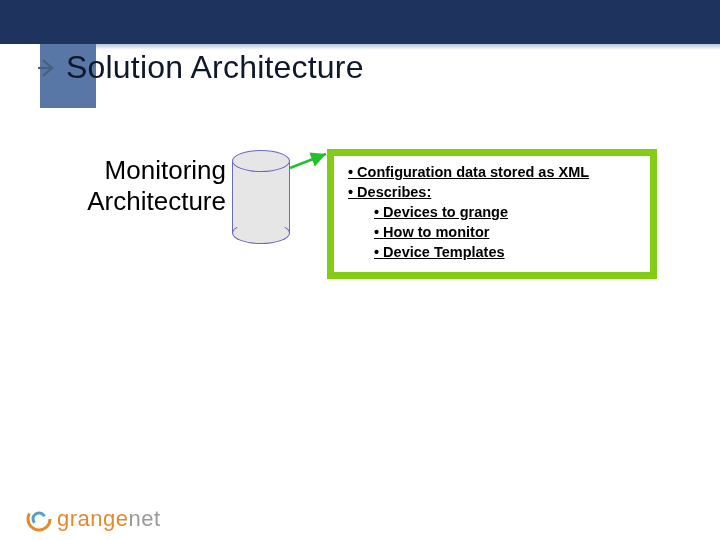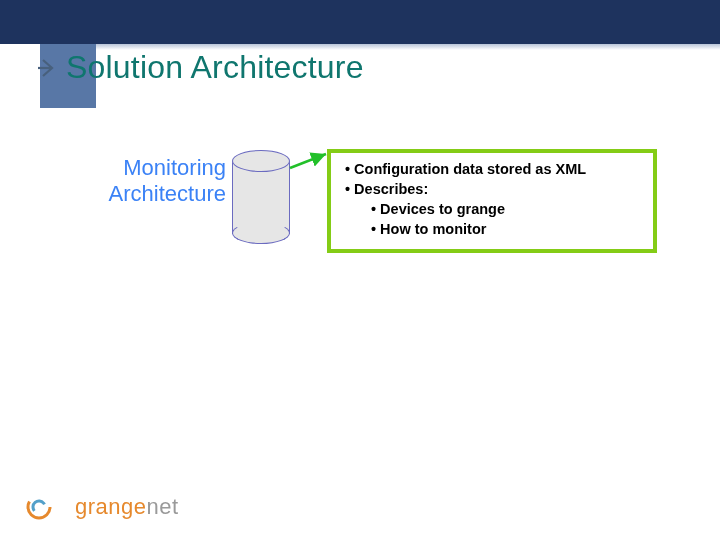--- a/index.html
+++ b/index.html
@@ -9,47 +9,47 @@
 
   
   .header-band { position: absolute; top: 0; left: 0; width: 720px; height: 105px; }
   .navy-bar   { position: absolute; top: 0;  left: 0; width: 720px; height: 44px; background: #1e335e; }
   .blue-bar   { position: absolute; top: 44px; left: 40px; width: 56px; height: 64px; background: #5877a6; }
   .glow-strip { position: absolute; top: 44px; left: 96px; width: 624px; height: 6px;
                 background: linear-gradient(to bottom, #b8c4d8, #ffffff); }
 
   .arrow-icon { position: absolute; top: 56px; left: 36px; width: 24px; height: 24px; color: #48607d; pointer-events:none; }
 
-  .title { position: absolute; top: 49px; left: 66px; font-size: 32px; color: #0f766e; font-weight: 400; letter-spacing: 0.2px; }
+  .title { position: absolute; top: 49px; left: 66px; font-size: 32px; color: #0f172a; font-weight: 400; letter-spacing: 0.2px; }
 
   
-  .label-block { position: absolute; top: 155px; left: 66px; width: 160px; text-align: right; font-size: 22px; color: #3b82f6; line-height: 1.18; }
+  .label-block { position: absolute; top: 155px; left: 66px; width: 160px; text-align: right; font-size: 26px; color: #000000; line-height: 1.18; }
 
   
   .cylinder { position: absolute; top: 150px; left: 232px; width: 58px; height: 94px; }
   .cyl-body { position: absolute; top: 11px; left: 0; width: 58px; height: 73px; background: #e6e6e6;
               border-left: 1.5px solid #6b6bc0; border-right: 1.5px solid #6b6bc0; }
   .cyl-top  { position: absolute; top: 0; left: 0; width: 58px; height: 22px; border: 1.5px solid #6b6bc0;
               border-radius: 50%; background: #e6e6e6; z-index: 2; }
   .cyl-bot  { position: absolute; bottom: 0; left: 0; width: 58px; height: 22px; border: 1.5px solid #6b6bc0;
               border-radius: 50%; background: #e6e6e6; border-top-color: transparent; }
 
   
-  .callout { position: absolute; top: 149px; left: 327px; width: 330px; border: 4px solid #84cc16;
-             background: #fff; padding: 6px 8px 10px 8px; }
+  .callout { position: absolute; top: 149px; left: 327px; width: 330px; border: 7px solid #84cc16;
+             background: #fff; padding: 6px 8px 10px 8px; text-decoration: underline; }
   .callout-list { font-size: 14.5px; font-weight: 700; color: #000; line-height: 1.38; }
   .callout-list .lev1 { padding-left: 6px; }
   .callout-list .lev2 { padding-left: 32px; }
   .bull::before { content: "• "; }
 
   
   .connector { position: absolute; top: 148px; left: 288px; width: 44px; height: 24px; pointer-events:none; }
 
   
-  .logo { position: absolute; bottom: 18px; left: 24px; display: flex; align-items: center; gap: 21px; }
+  .logo { position: absolute; bottom: 6px; left: 24px; display: flex; align-items: center; gap: 3px; }
   .logo-text { font-size: 22px; letter-spacing: 0.5px; }
   .logo-text .g1 { color: #e6892d; font-weight: 400; }
   .logo-text .g2 { color: #9a9a9a; font-weight: 400; }
   .logo-icon { width: 30px; height: 30px; }
 </style>
 </head>
 <body>
 
 <div class="slide">
 
@@ -87,20 +87,21 @@
     </defs>
     <line x1="2" y1="20" x2="38" y2="6" stroke="#22c02a" stroke-width="2.5" marker-end="url(#ah)"></line>
   </svg>
 
   <div class="callout">
     <div class="callout-list">
       <div class="lev1 bull">Configuration data stored as XML</div>
       <div class="lev1 bull">Describes:</div>
       <div class="lev2 bull">Devices to grange</div>
       <div class="lev2 bull">How to monitor</div>
+      <div class="lev2 bull">Device Templates</div>
     </div>
   </div>
 
   <div class="logo">
     <span class="logo-icon">
       <svg viewBox="0 0 30 30">
         <circle cx="15" cy="15" r="11" fill="none" stroke="#e6892d" stroke-width="3" stroke-dasharray="40 30"></circle>
         <circle cx="15" cy="15" r="6" fill="none" stroke="#53a0c9" stroke-width="3" stroke-dasharray="20 20" transform="rotate(140 15 15)"></circle>
       </svg>
     </span>

